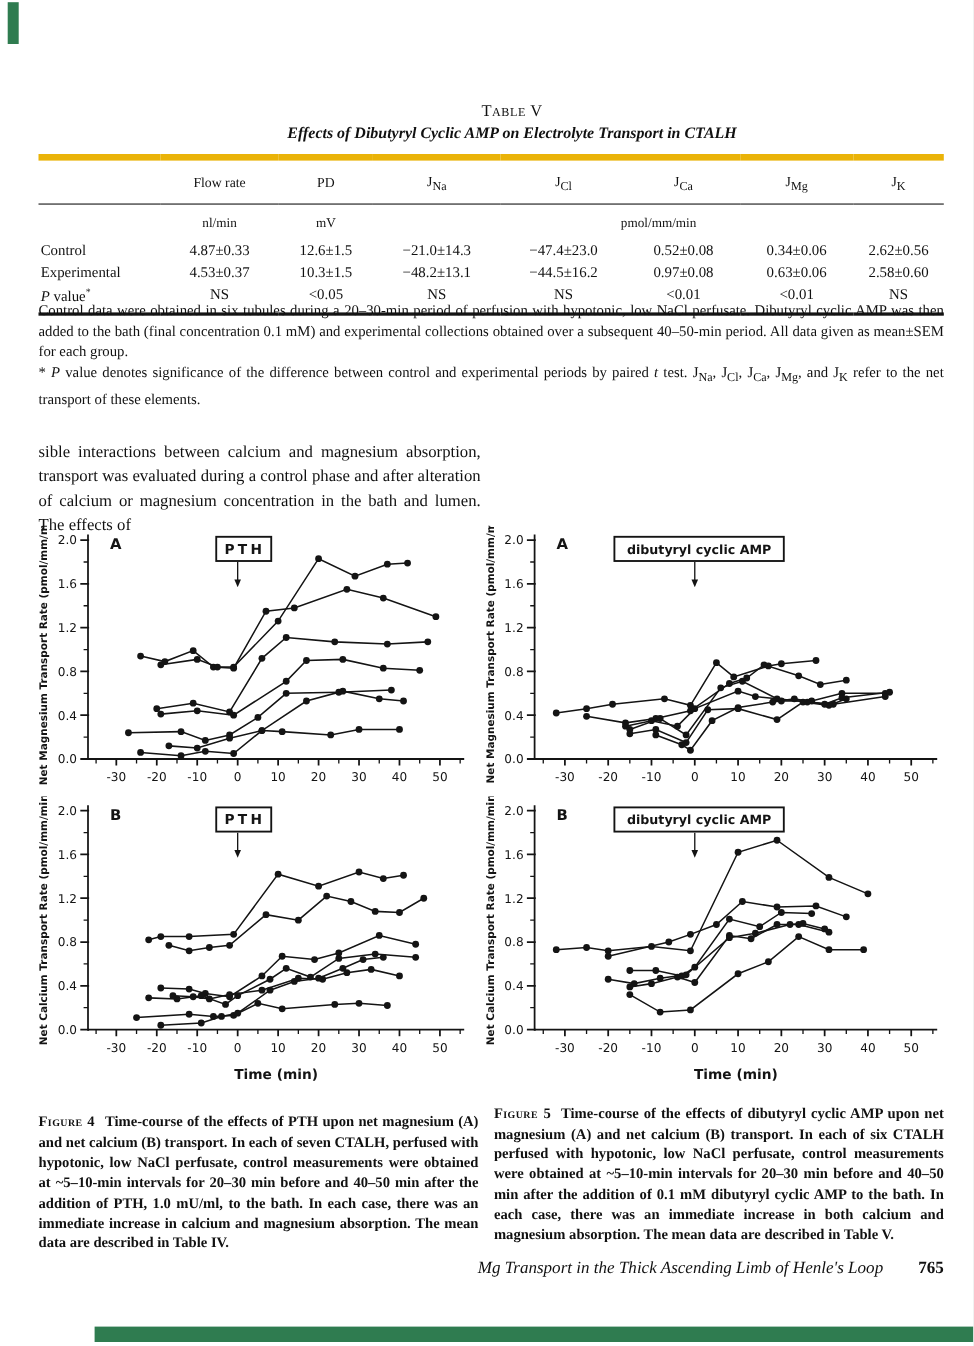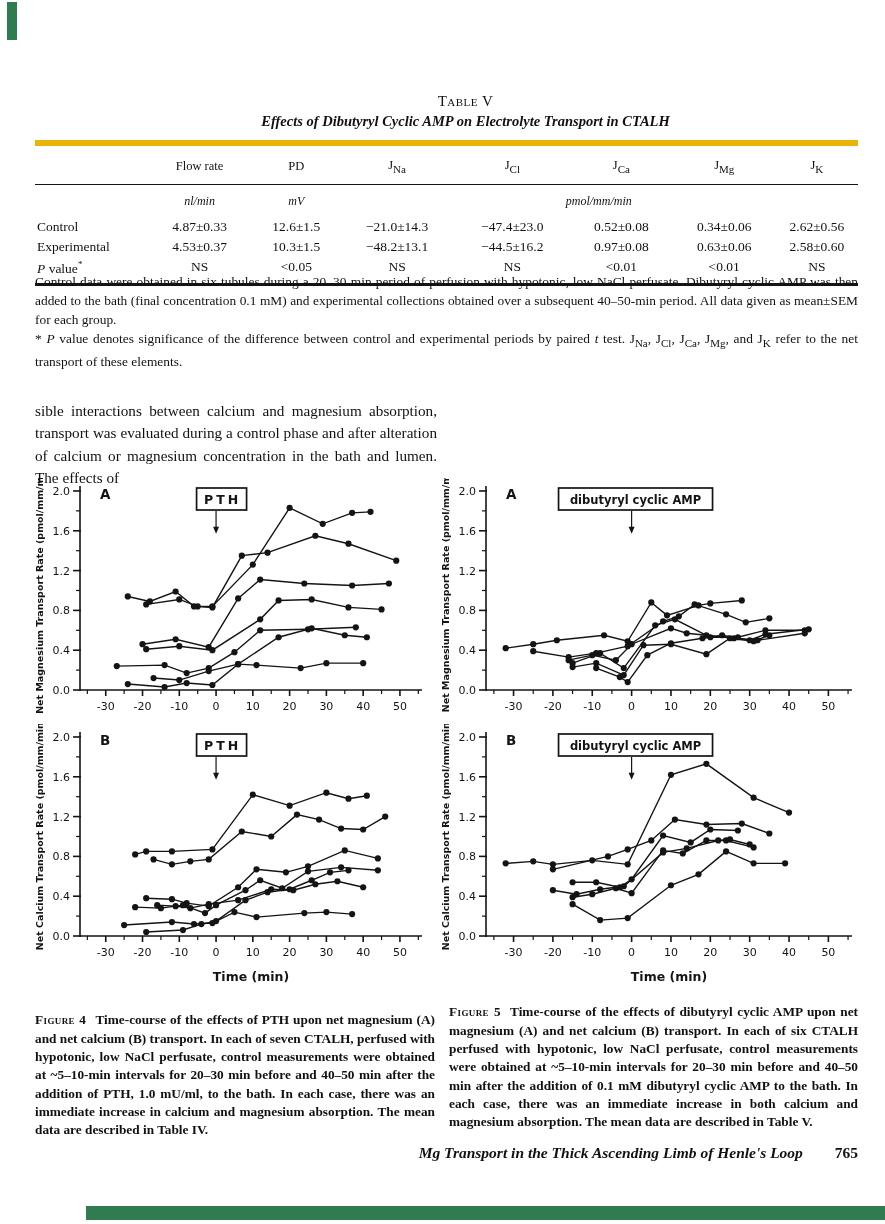--- a/index.html
+++ b/index.html
@@ -10,21 +10,21 @@
   .green-bar{position:absolute;left:86px;top:1206px;right:0;height:14px;}
 
   
   .table-head{position:absolute;top:92px;left:0;width:100%;text-align:center;line-height:1.3;padding-left:23px;}
   .table-label{font-variant:small-caps;font-size:15px;letter-spacing:.5px;}
   .table-title{font-style:italic;font-weight:600;font-size:14.5px;}
   table.datatable{position:absolute;top:140px;left:35px;width:823px;border-collapse:collapse;
         border-top:6px solid #eab308;border-bottom:3px solid #151515;font-size:13.5px;}
   table.datatable td{padding:0 2px;text-align:center;vertical-align:middle;}
   tr.hdr td{font-size:12.5px;padding-top:12px;padding-bottom:9px;border-bottom:1.6px solid #151515;}
-  tr.units td{font-style:italic;font-size:12px;padding-top:9px;padding-bottom:8px;}
+  tr.units td{font-size:12px;padding-top:9px;padding-bottom:8px;}
   tr.data td{padding-top:2px;padding-bottom:2px;}
   tr.data td:first-child, tr.hdr td:first-child{text-align:left;}
   tr.pv td{padding-bottom:7px;}
   sub{font-size:11px;} sup{font-size:9px;}
 
   .footnote{position:absolute;top:272px;left:35px;width:823px;font-size:13.4px;line-height:1.43;
         text-align:justify;}
   .footnote p{margin:0;}
 
   .bodytext{position:absolute;top:384px;font-size:15.2px;line-height:1.47;text-align:justify;margin-top:16px;}
@@ -48,21 +48,21 @@
   .at{font:600 11.5px "DejaVu Sans",sans-serif;fill:#141414;}
   .atp{font:600 12.5px "DejaVu Sans",sans-serif;fill:#141414;letter-spacing:3px;}
   .ann{fill:none;stroke:#141414;stroke-width:1.7;}
 
   .caption{position:absolute;font-size:13.3px;line-height:1.38;text-align:justify;font-weight:600;}
   .caption.left{left:35px;top:998px;width:400px;}
   .caption.right{left:449px;top:990px;width:409px;}
   .figlabel{font-variant:small-caps;letter-spacing:.4px;margin-right:9px;}
 
   .footer{position:absolute;top:1144px;left:35px;width:823px;text-align:right;font-size:15.5px;}
-  .running-title{font-style:italic;font-weight:700;}
+  .running-title{font-style:italic;font-weight:400;}
   .page-number{display:inline-block;margin-left:28px;font-weight:600;}
 </style>
 </head>
 <body>
 
 <div class="page">
   <div class="green-tick" style="background: rgb(47, 124, 80);"></div>
   <div class="green-bar" style="background: rgb(47, 124, 80);"></div>
 
   <div class="table-head">

